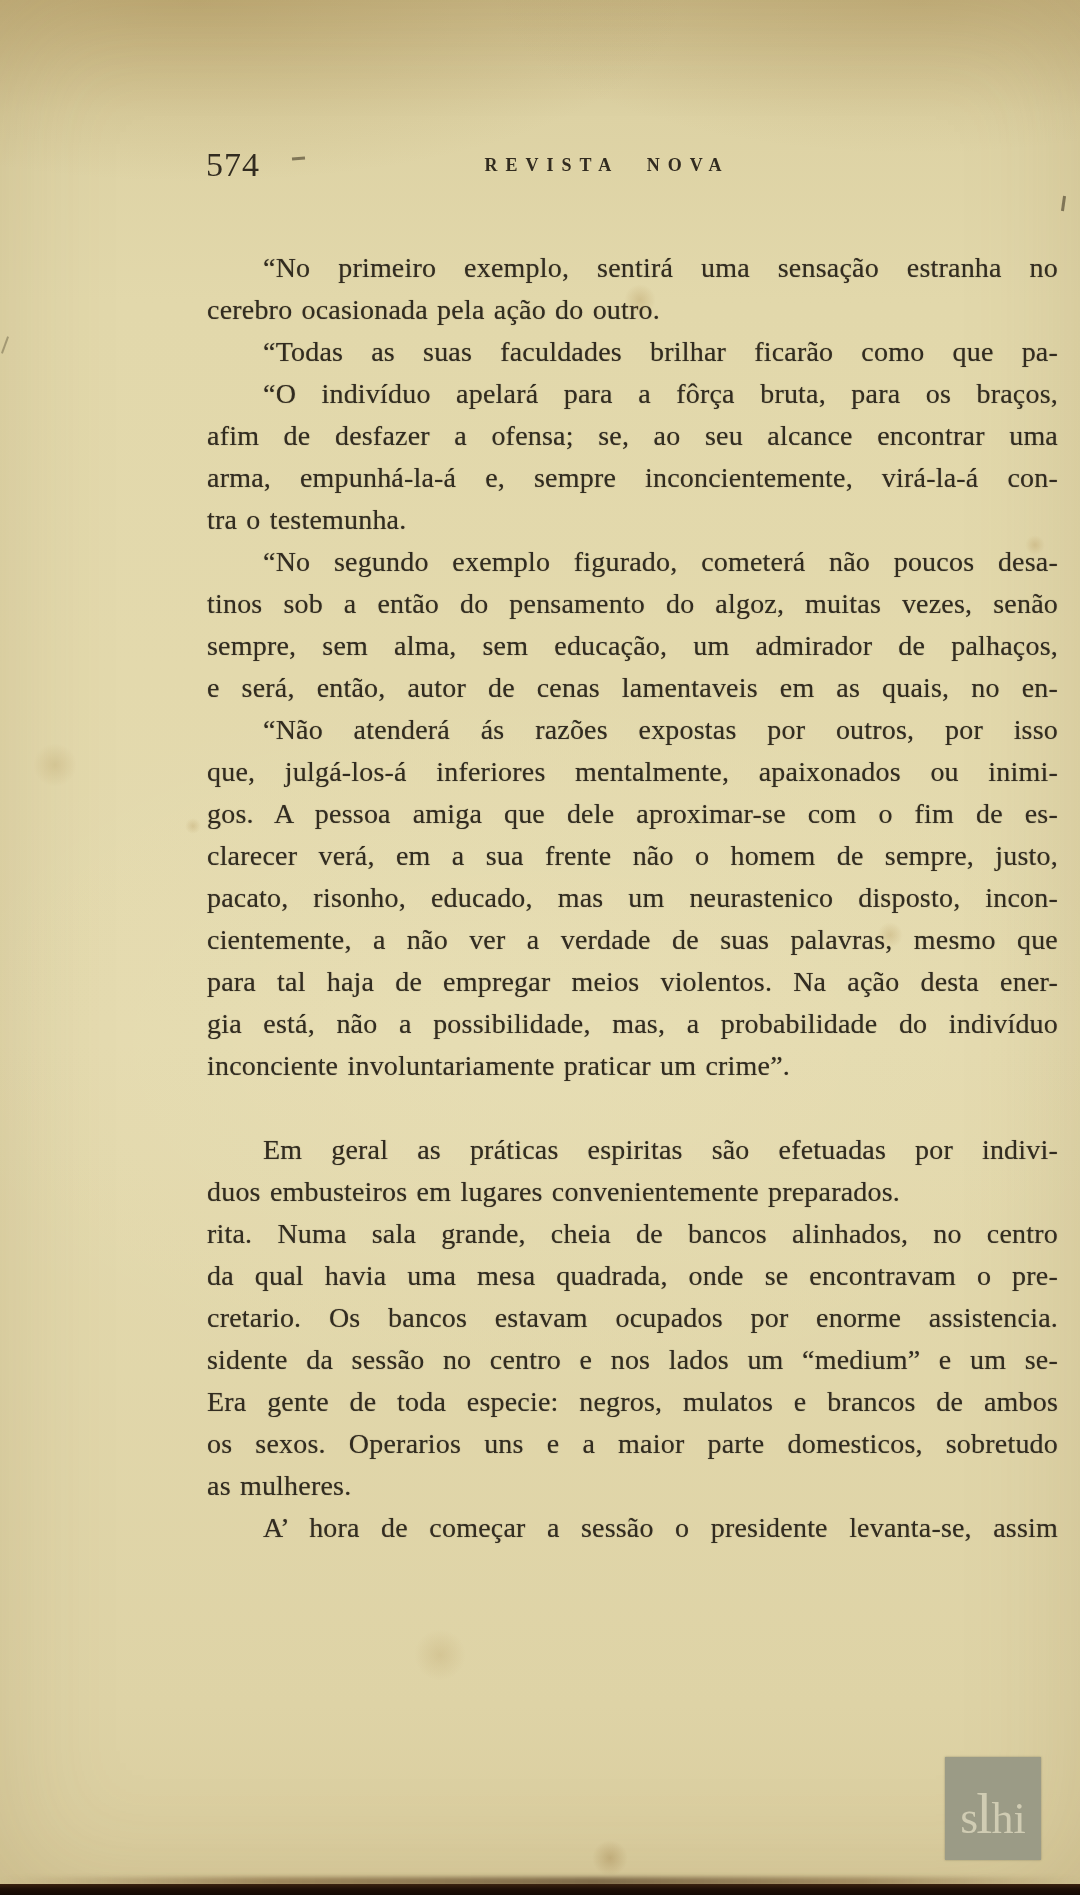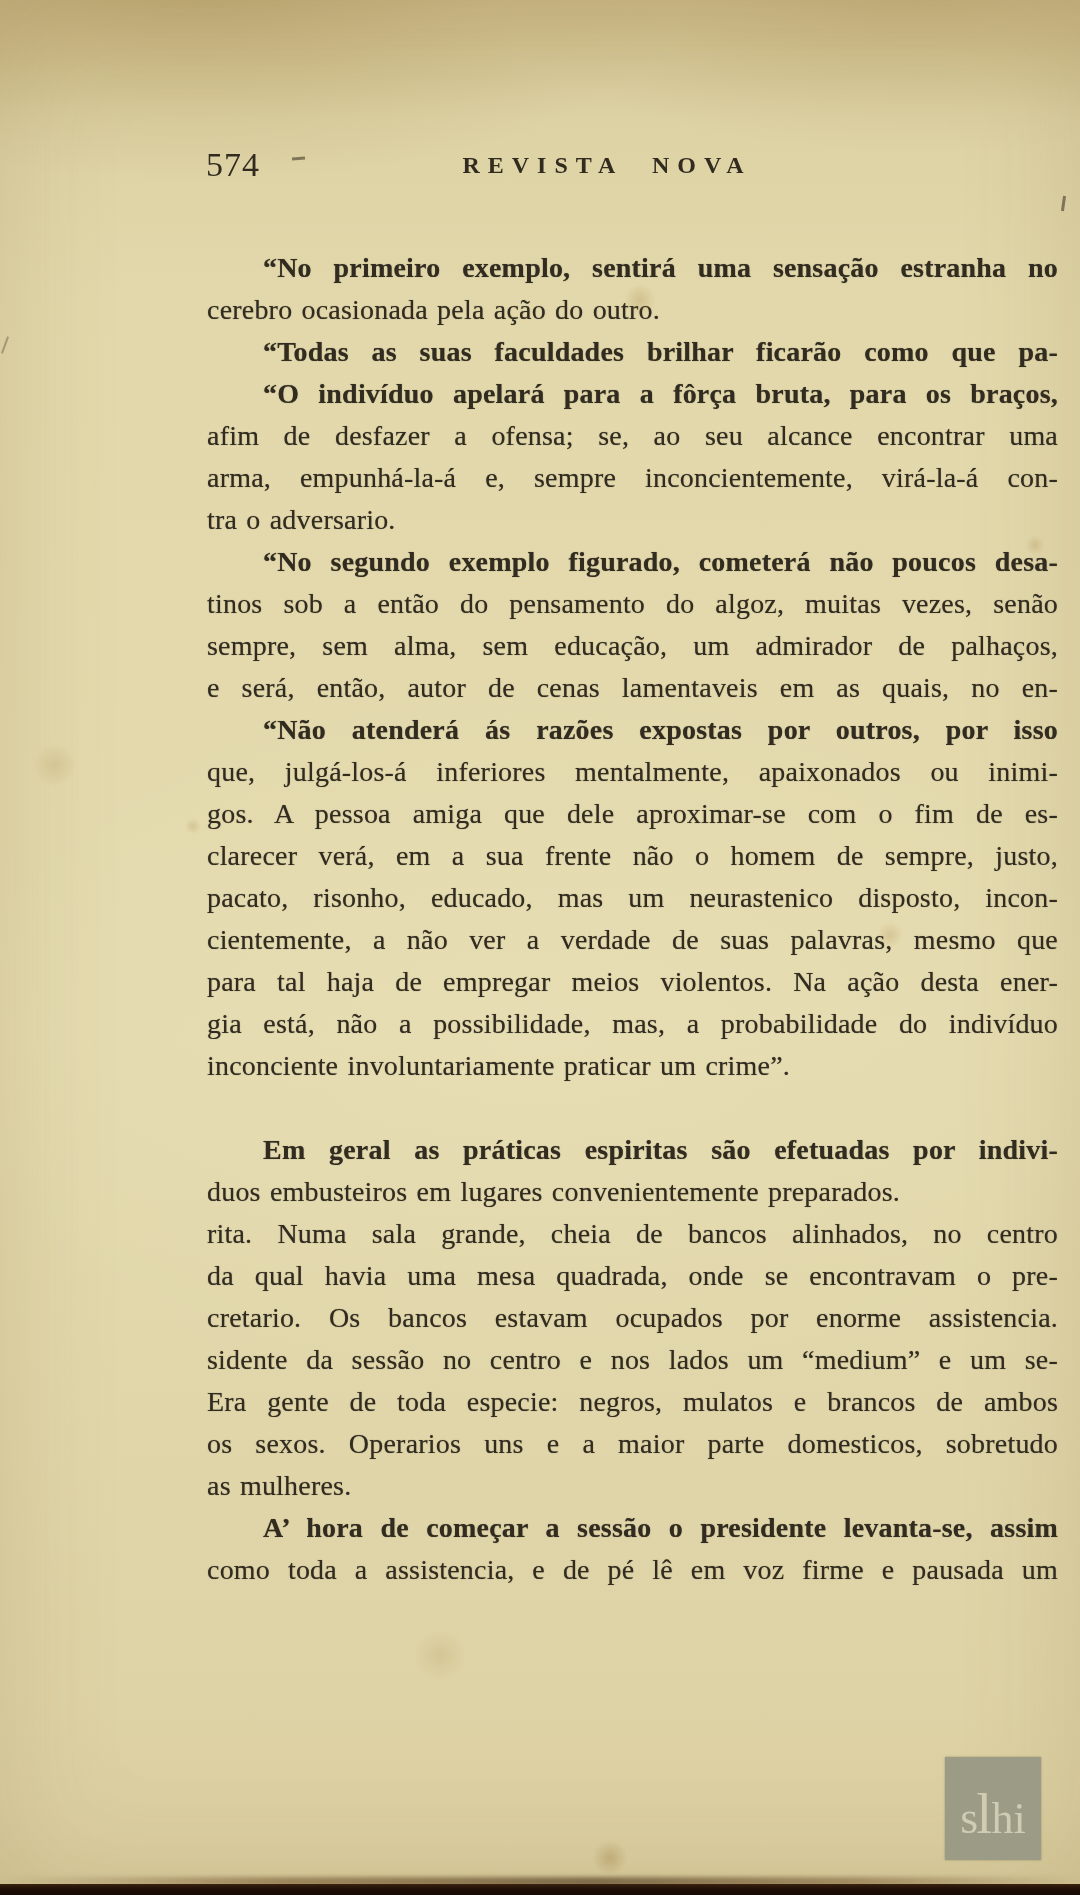--- a/index.html
+++ b/index.html
@@ -28,38 +28,38 @@
   }
   
   .header{position:absolute;left:0;top:142px;width:100%;height:46px;color:var(--ink);}
   .page-number{
     position:absolute;left:206px;top:0;
     font-size:34px;line-height:46px;letter-spacing:1px;
   }
   .journal-title{
     position:absolute;left:207px;top:0;width:800px;
     text-align:center;
-    font-size:24px;line-height:46px;font-weight:bold;
+    font-size:18px;line-height:46px;font-weight:bold;
     letter-spacing:8px;word-spacing:16px;
   }
   
   .body-text{
     position:absolute;left:207px;top:247px;width:851px;
     color:var(--ink);
   }
   .line{
     height:42px;line-height:42px;
     font-size:28px;
     word-spacing:2px;
     letter-spacing:0.2px;
     text-align:left;
     text-shadow:0 0 1px rgba(50,44,32,0.55);
     white-space:normal;
   }
-  .line.indent{padding-left:56px;font-weight:bold;}
+  .line.indent{padding-left:56px;}
   .line.justify{text-align:justify;text-align-last:justify;}
   .section-gap{height:42px;}
   
   .watermark{
     position:absolute;left:945px;top:1757px;width:96px;height:103px;
     background:var(--wm-bg);
     box-shadow:0 0 2px rgba(90,90,70,0.5);
     display:flex;align-items:baseline;justify-content:center;
     padding-top:28px;box-sizing:border-box;
     color:var(--wm-fg);
@@ -105,21 +105,21 @@
     <div class="journal-title">REVISTA NOVA</div>
   </div>
 
   <div class="body-text">
       <div class="line indent justify">“No primeiro exemplo, sentirá uma sensação estranha no</div>
       <div class="line">cerebro ocasionada pela ação do outro.</div>
       <div class="line indent justify">“Todas as suas faculdades brilhar ficarão como que pa-</div>
       <div class="line indent justify">“O indivíduo apelará para a fôrça bruta, para os braços,</div>
       <div class="line justify">afim de desfazer a ofensa; se, ao seu alcance encontrar uma</div>
       <div class="line justify">arma, empunhá-la-á e, sempre inconcientemente, virá-la-á con-</div>
-      <div class="line">tra o adversario.</div>
+      <div class="line">tra o testemunha.</div>
       <div class="line indent justify">“No segundo exemplo figurado, cometerá não poucos desa-</div>
       <div class="line justify">tinos sob a então do pensamento do algoz, muitas vezes, senão</div>
       <div class="line justify">sempre, sem alma, sem educação, um admirador de palhaços,</div>
       <div class="line justify">e será, então, autor de cenas lamentaveis em as quais, no en-</div>
       <div class="line indent justify">“Não atenderá ás razões expostas por outros, por isso</div>
       <div class="line justify">que, julgá-los-á inferiores mentalmente, apaixonados ou inimi-</div>
       <div class="line justify">gos. A pessoa amiga que dele aproximar-se com o fim de es-</div>
       <div class="line justify">clarecer verá, em a sua frente não o homem de sempre, justo,</div>
       <div class="line justify">pacato, risonho, educado, mas um neurastenico disposto, incon-</div>
       <div class="line justify">cientemente, a não ver a verdade de suas palavras, mesmo que</div>
@@ -130,21 +130,20 @@
       <div class="line indent justify">Em geral as práticas espiritas são efetuadas por indivi-</div>
       <div class="line">duos embusteiros em lugares convenientemente preparados.</div>
       <div class="line justify">rita. Numa sala grande, cheia de bancos alinhados, no centro</div>
       <div class="line justify">da qual havia uma mesa quadrada, onde se encontravam o pre-</div>
       <div class="line justify">cretario. Os bancos estavam ocupados por enorme assistencia.</div>
       <div class="line justify">sidente da sessão no centro e nos lados um “medium” e um se-</div>
       <div class="line justify">Era gente de toda especie: negros, mulatos e brancos de ambos</div>
       <div class="line justify">os sexos. Operarios uns e a maior parte domesticos, sobretudo</div>
       <div class="line">as mulheres.</div>
       <div class="line indent justify">A’ hora de começar a sessão o presidente levanta-se, assim</div>
-      <div class="line justify">como toda a assistencia, e de pé lê em voz firme e pausada um</div>
     </div>
 
   <div class="watermark">
       <span class="wm-0">s</span>
       <span class="wm-1">l</span>
       <span class="wm-2">h</span>
       <span class="wm-3">i</span>
     </div>
 
   <div class="stain s1"></div>

